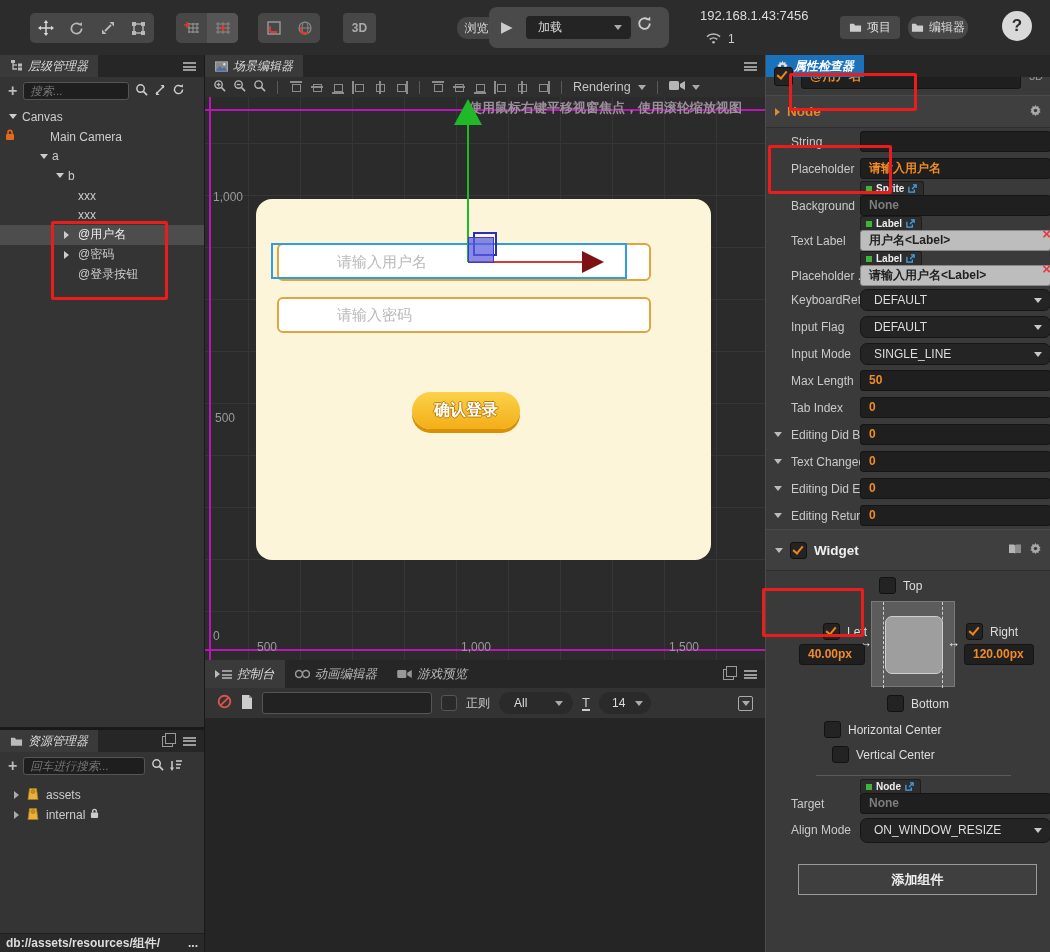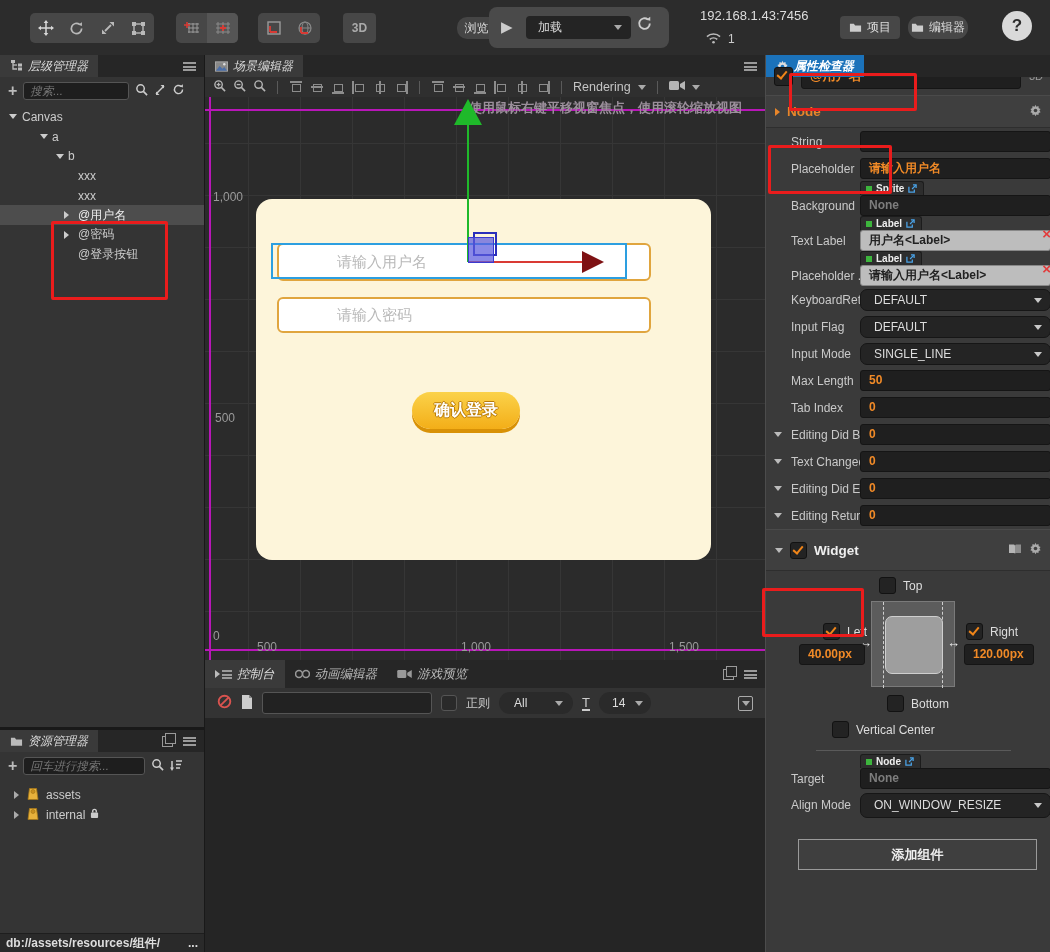--- a/index.html
+++ b/index.html
@@ -260,20 +260,27 @@
             <path d="M13.4 1.6v3.8l-3.8-1z" fill="#ccc"></path>
           </svg></span>
     </div>
 
     <div class="abs" style="left:0;top:52px;width:204px;">
       <div class="trow">
         <span class="tri-d" style="position:absolute;left:9px;border-top-color:#ccc;"></span>
         <span style="margin-left:22px;">Canvas</span>
       </div>
       <div class="trow">
+        <span style="position:absolute;left:5px;"><svg width="10" height="12" viewBox="0 0 10 12">
+              <rect x="1" y="5" width="8" height="6" rx="1" fill="#e8681a"></rect>
+              <path d="M3 5V3.4a2 2 0 0 1 4 0V5" fill="none" stroke="#e8681a" stroke-width="1.6"></path>
+            </svg></span>
+        <span style="margin-left:50px;">Main Camera</span>
+      </div>
+      <div class="trow">
         <span class="tri-d" style="position:absolute;left:40px;border-top-color:#ccc;"></span>
         <span style="margin-left:52px;">a</span>
       </div>
       <div class="trow">
         <span class="tri-d" style="position:absolute;left:56px;border-top-color:#ccc;"></span>
         <span style="margin-left:68px;">b</span>
       </div>
       <div class="trow">
           <span style="margin-left:78px;">xxx</span>
         </div>
@@ -691,20 +698,24 @@
         <span style="color:#ddd;">Right</span>
       </div>
       <div class="vin abs" style="left:198px;top:73px;width:52px;">120.00px</div>
 
       <div class="wcb-row abs" style="left:121px;top:124px;">
         <span class="cb"></span>
         <span style="color:#ddd;">Bottom</span>
       </div>
     </div>
 
+    <div class="wcb-row" style="padding-left:58px;height:25px;">
+      <span class="cb"></span>
+      <span style="color:#ddd;">Horizontal Center</span>
+    </div>
     <div class="wcb-row" style="padding-left:66px;height:25px;text-align:center;">
       <span class="cb"></span>
       <span style="color:#ddd;">Vertical Center</span>
     </div>
 
     <div style="margin:8px 40px 2px 50px;border-top:1px solid #5a5a5a;"></div>
 
     <div class="prow" style="height:36px;align-items:flex-end;">
       <span class="plabel" style="margin-bottom:3px;">Target</span>
       <div class="pval">

